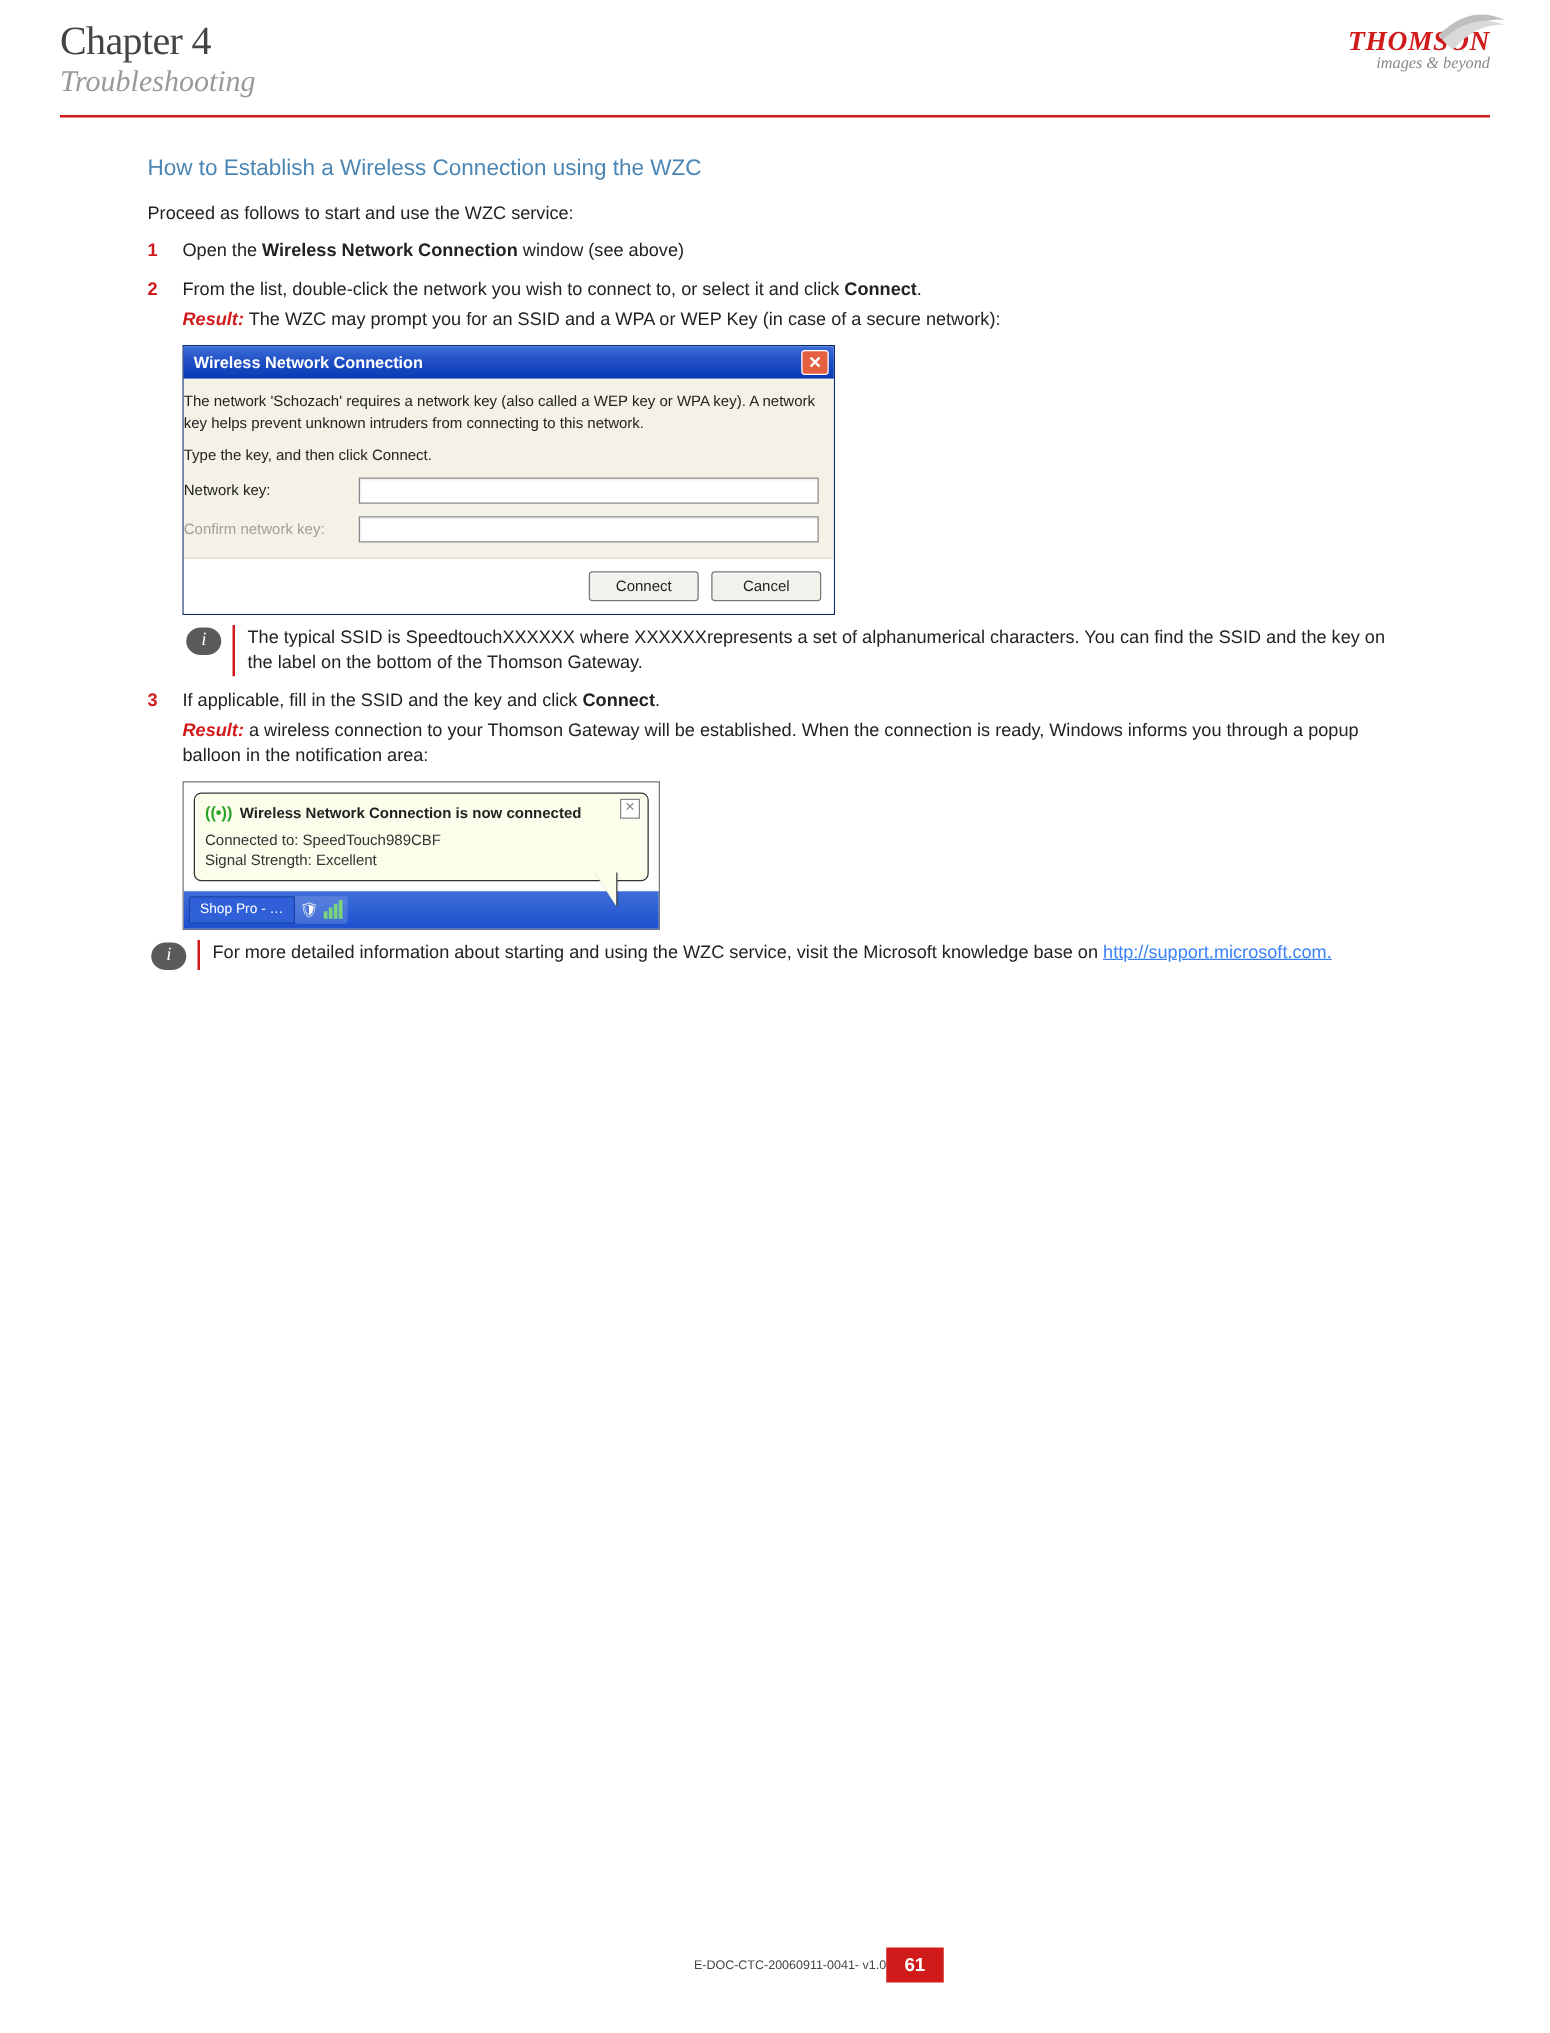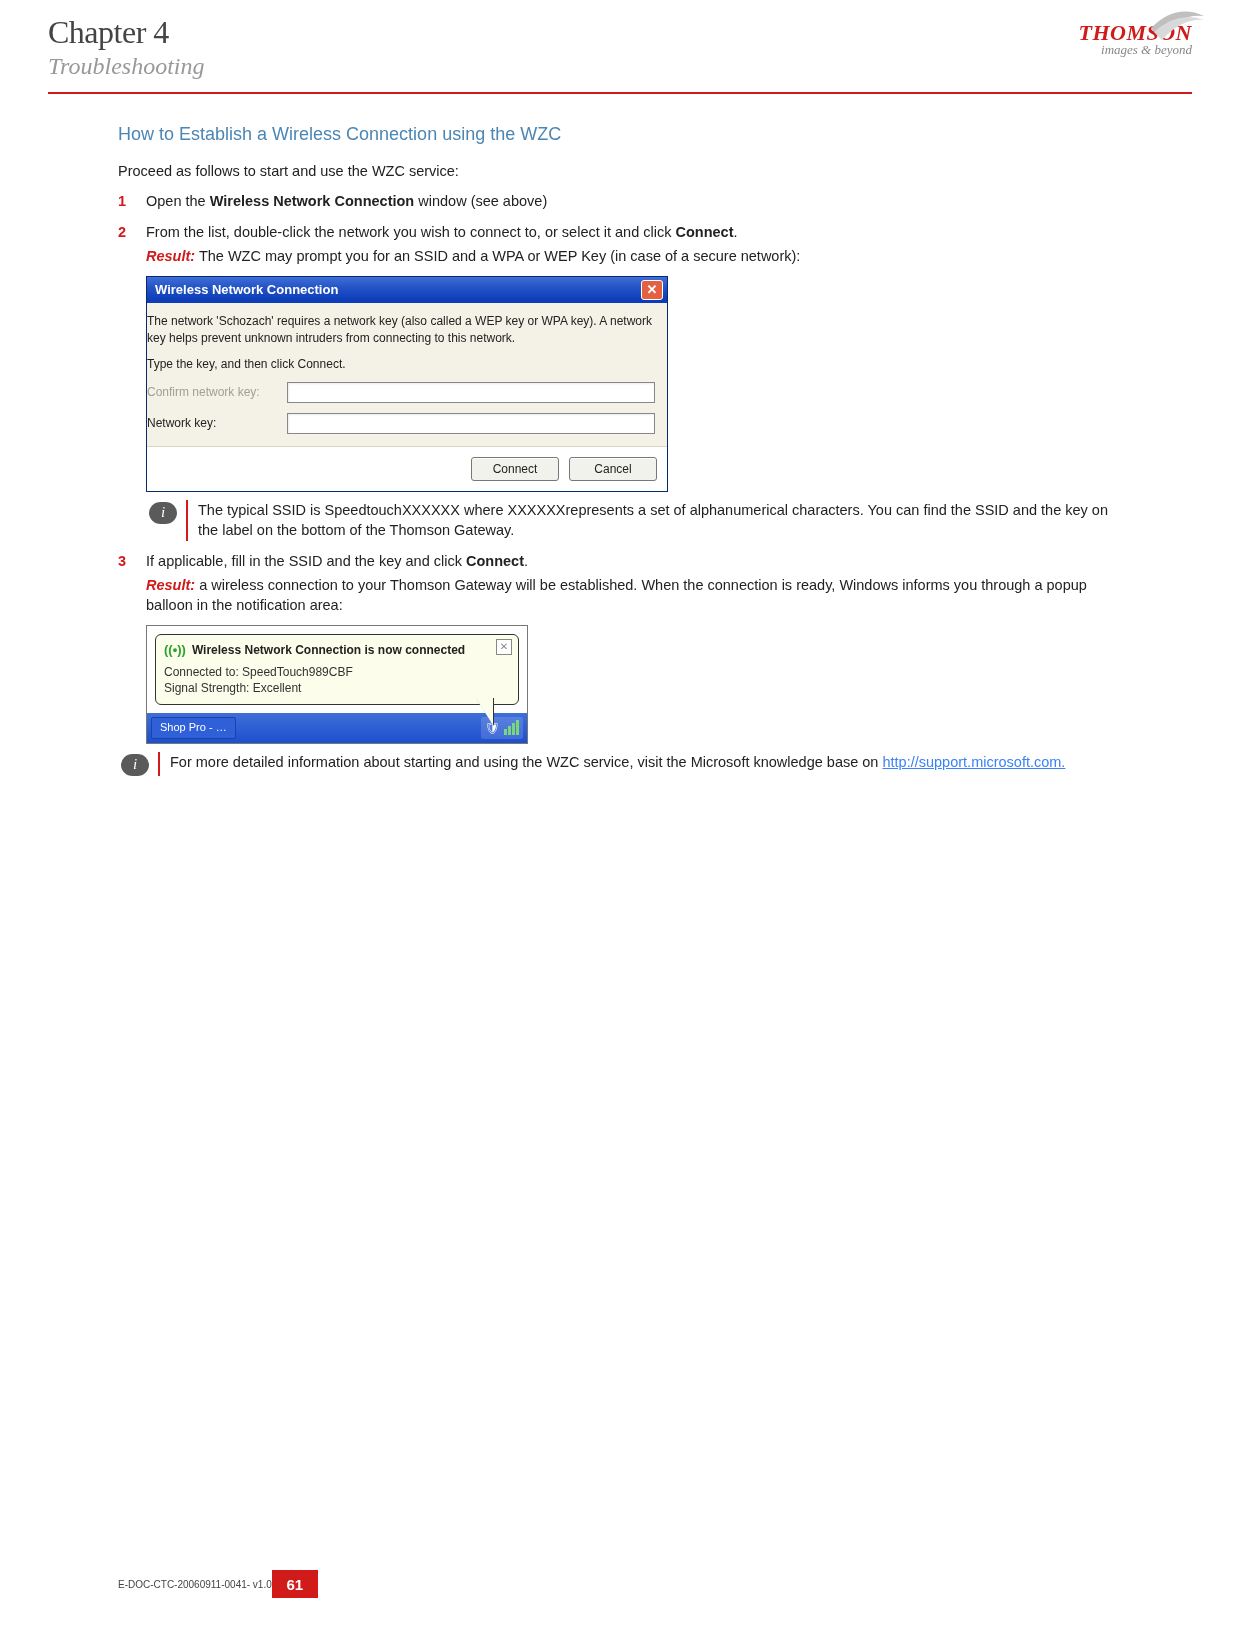--- a/index.html
+++ b/index.html
@@ -218,21 +218,20 @@
     font-weight: bold;
     margin-bottom: 4px;
   }
   .wifi-ico { color: #2aa32a; font-weight: bold; font-size: 13px; }
   .bal-line { color: #333; line-height: 1.35; }
   .taskbar {
     height: 30px;
     background: linear-gradient(180deg,#3f6fd8,#1d4fcf);
     display: flex;
     align-items: center;
-    justify-content: space-between;
     padding: 0 4px;
   }
   .task-item {
     background: #2f60d8;
     color: #fff;
     font-size: 11px;
     height: 22px;
     padding: 0 8px;
     display:flex;align-items:center;
     border-radius: 2px;
@@ -256,25 +255,25 @@
     bottom: 18px;
     right: 34px;
     width: 0; height: 0;
     border-left: 18px solid transparent;
     border-top: 28px solid #fdfdeb;
     filter: drop-shadow(1px 1px 0 #333);
   }
 
   .footer {
     position: absolute;
-    bottom: 28px;
+    bottom: 40px;
     left: 118px;
     right: 48px;
     display: flex;
-    justify-content: flex-start;
+    justify-content: center;
     align-items: center;
   }
   .doc-id { font-size: 10px; color: #444; }
   .page-badge {
     background: #d11b1b;
     color: #fff;
     font-weight: bold;
     width: 46px;
     height: 28px;
     display: flex;
@@ -330,25 +329,25 @@
       
       <div class="dialog1">
         <div class="d1-titlebar">
           <span class="d1-title">Wireless Network Connection</span>
           <span class="d1-close">✕</span>
         </div>
         <div class="d1-body">
           <div class="d1-text">The network 'Schozach' requires a network key (also called a WEP key or WPA key). A network key helps prevent unknown intruders from connecting to this network.</div>
           <div class="d1-text" style="margin-top:10px;">Type the key, and then click Connect.</div>
           <div class="d1-row">
-            <div class="d1-label disabled">Confirm network key:</div>
+            <div class="d1-label">Network key:</div>
             <div class="d1-input"></div>
           </div>
           <div class="d1-row">
-            <div class="d1-label">Network key:</div>
+            <div class="d1-label disabled">Confirm network key:</div>
             <div class="d1-input"></div>
           </div>
         </div>
         <div class="d1-buttons">
           <div class="d1-btn">Connect</div>
           <div class="d1-btn">Cancel</div>
         </div>
       </div>
 
       <div class="note">

